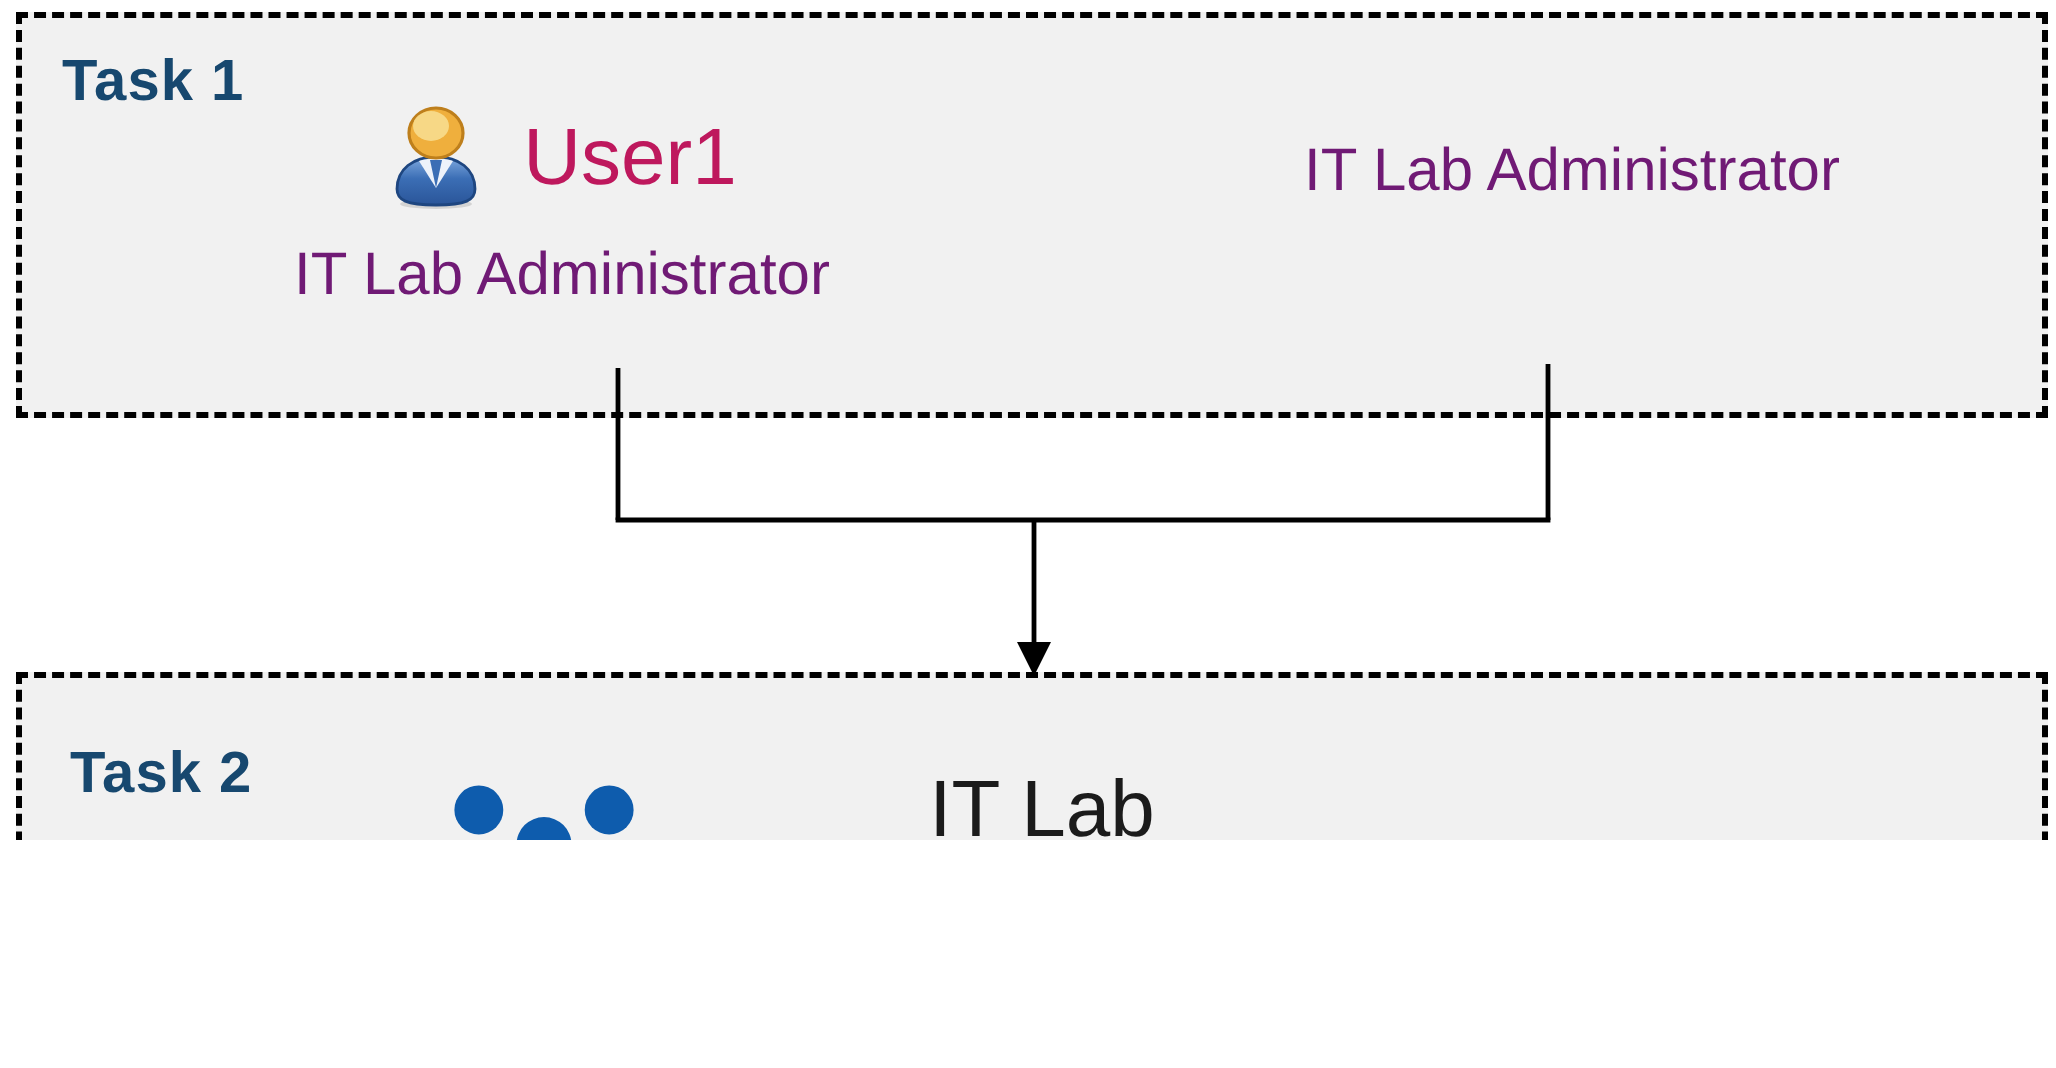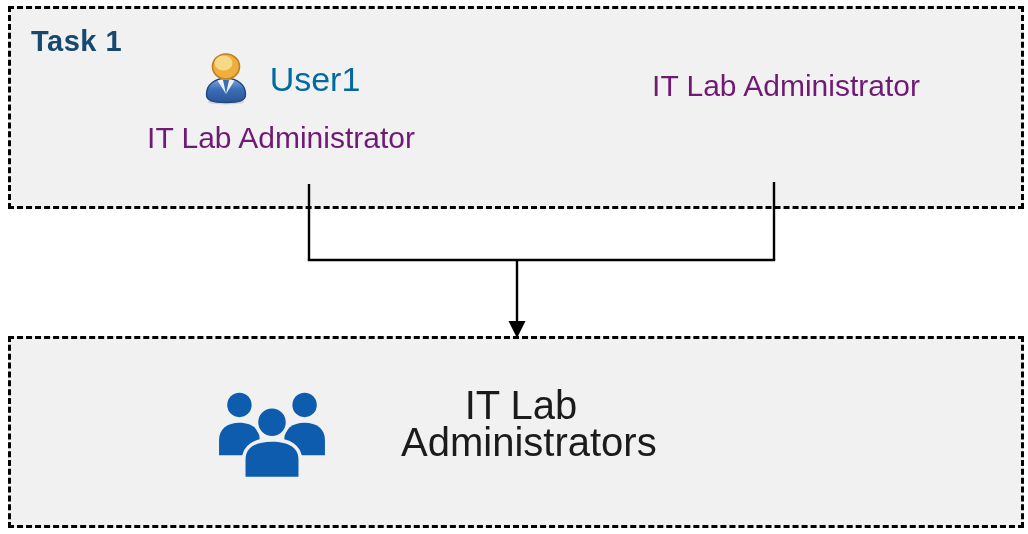--- a/index.html
+++ b/index.html
@@ -2,21 +2,21 @@
 <html><head>
 <meta charset="utf-8">
 <style>
   * { margin: 0; padding: 0; box-sizing: border-box; }
   html, body { background: #ffffff; }
   body { font-family: "Liberation Sans", "DejaVu Sans", sans-serif; }
 
   .canvas {
     position: relative;
     width: 1028px;
-    height: 534px;
+    height: 420px;
     background: #ffffff;
     overflow: hidden;
   }
 
   .task-box {
     position: absolute;
     left: 8px;
     width: 1016px;
     background: #F1F1F1;
     border: 3px dashed #000000;
@@ -46,22 +46,22 @@
   .entity-head {
     display: flex;
     align-items: center;
     gap: 20px;
   }
   .entity2 .entity-head { transform: translateX(-35px); }
 
   .person-icon { width: 48px; height: 52px; flex: 0 0 auto; }
 
   .entity-name {
-    font-size: 34px;
-    color: #0369a1;
+    font-size: 40px;
+    color: #be185d;
     white-space: nowrap;
   }
   .entity-role {
     margin-top: 16px;
     font-size: 30px;
     color: #701a75;
     white-space: nowrap;
   }
 
   .group-icon {
@@ -127,20 +127,21 @@
       </div>
       <div class="entity-role">IT Lab Administrator</div>
     </div>
 
     <div class="entity entity2">
       <div class="entity-role">IT Lab Administrator</div>
     </div>
   </div>
 
   <div class="task-box task2">
+    <div class="task-label">Task 2</div>
 
     <svg class="group-icon" viewBox="0 0 110 85">
       <g fill="#0E5CAD">
         <circle cx="23" cy="13.5" r="12"></circle>
         <path d="M 3 63 L 3 48 C 3 37 11 31 23 31 C 35 31 43 37 43 48 L 43 63 Z"></path>
         <circle cx="87" cy="13.5" r="12"></circle>
         <path d="M 67 63 L 67 48 C 67 37 75 31 87 31 C 99 31 107 37 107 48 L 107 63 Z"></path>
         <circle cx="55" cy="30.5" r="13.5" paint-order="stroke" stroke="#F1F1F1" stroke-width="7"></circle>
         <path d="M 29 84 L 29 67 C 29 55.5 38.5 49.5 55 49.5 C 71.5 49.5 81 55.5 81 67 L 81 84 Z" paint-order="stroke" stroke="#F1F1F1" stroke-width="7"></path>
       </g>

